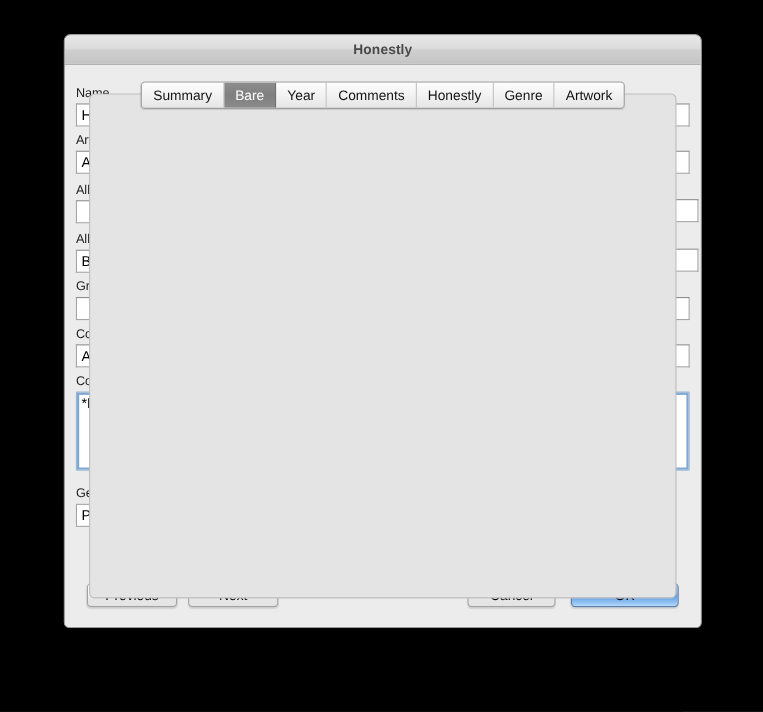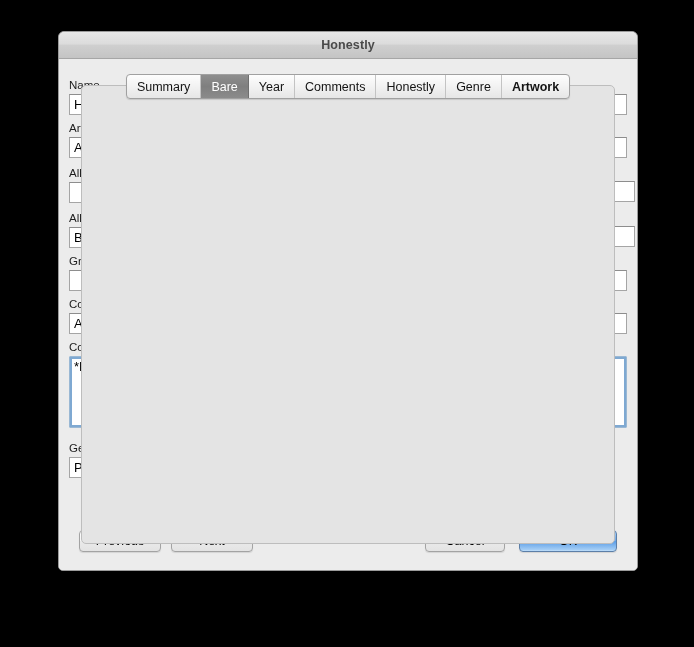--- a/index.html
+++ b/index.html
@@ -80,21 +80,21 @@
     align-items: center;
     justify-content: center;
     padding: 0 10px;
     font-size: 12.5px;
     color: #141414;
     border-right: 1px solid #c3c3c3;
     height: 100%;
     box-sizing: border-box;
     cursor: default;
   }
-  .tab:last-child { border-right: none; font-weight: bold; }
+  .tab:last-child { border-right: none; }
   .tab.selected {
     background: linear-gradient(to bottom, #8e8e8e 0%, #7f7f7f 50%, #8b8b8b 100%);
     color: #ffffff;
     border-right-color: #6f6f6f;
   }
 
   
   .tabpanel {
     position: absolute;
     left: 22px;

